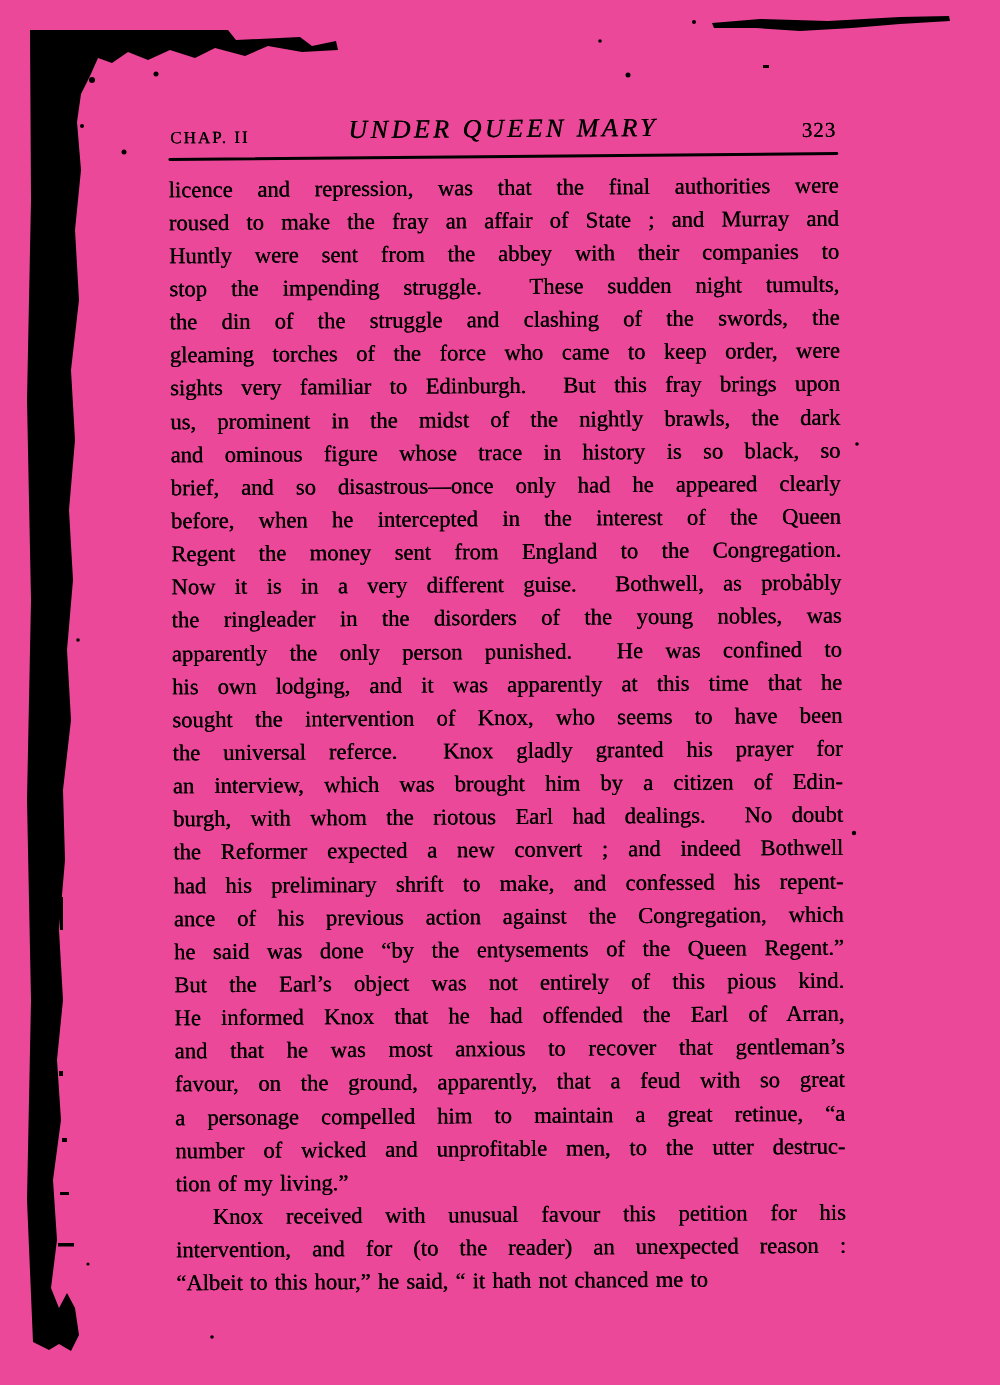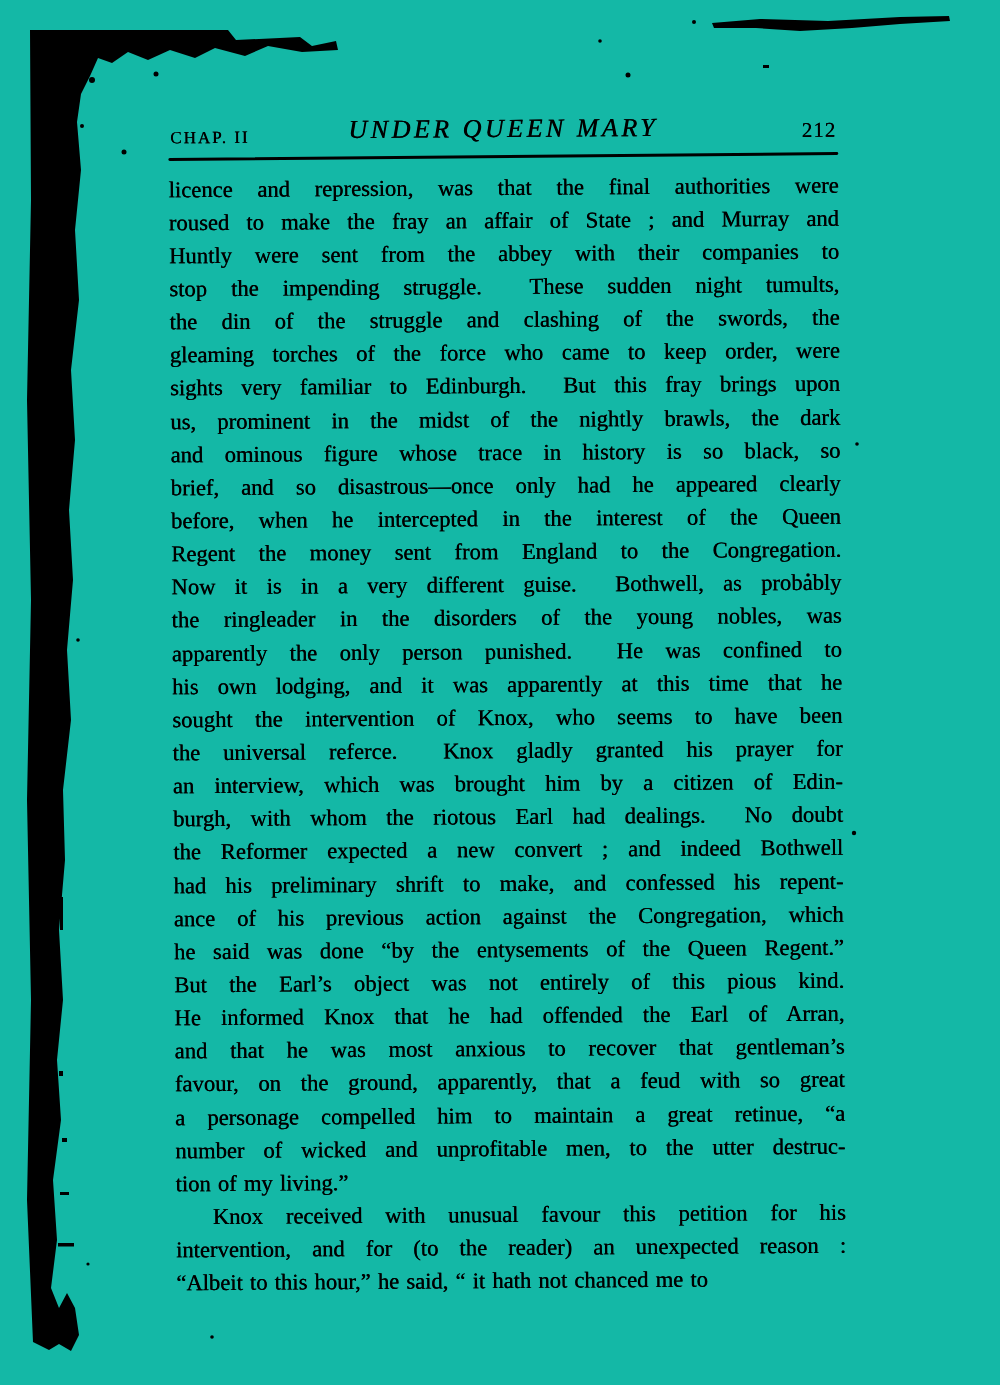--- a/index.html
+++ b/index.html
@@ -2,21 +2,21 @@
 <html><head>
 <meta charset="utf-8">
 <style>
   html,body{margin:0;padding:0;}
   body{
     width:1000px;height:1385px;position:relative;overflow:hidden;
     background:#ffffff;
     font-family:"Liberation Serif","DejaVu Serif",serif;
     color:#000;
   }
-  .page{position:absolute;inset:0;background:#14b8a6;}
+  .page{position:absolute;inset:0;background:#ec4899;}
   
   .artifacts{position:absolute;left:0;top:0;width:1000px;height:1385px;pointer-events:none;}
   
   .content{
     position:absolute;left:168px;top:112px;width:670px;
     transform:rotate(-0.4deg);transform-origin:50% 0;
   }
   .pagehead{
     position:relative;height:40px;
   }
@@ -87,21 +87,21 @@
       <rect x="58" y="1243" width="16" height="3.5"></rect>
       <circle cx="88" cy="1264" r="1.6"></circle>
       <circle cx="212" cy="1337" r="1.8"></circle>
     </g>
   </svg>
 
   <div class="content">
     <div class="pagehead">
       <span class="chapter">CHAP. II</span>
       <span class="runtitle">UNDER QUEEN MARY</span>
-      <span class="pagenum">212</span>
+      <span class="pagenum">323</span>
     </div>
     <div class="rule"></div>
     <div class="bodytext">
         <div class="line">licence and repression, was that the final authorities were</div>
         <div class="line">roused to make the fray an affair of State ; and Murray and</div>
         <div class="line">Huntly were sent from the abbey with their companies to</div>
         <div class="line">stop the impending struggle.&nbsp; These sudden night tumults,</div>
         <div class="line">the din of the struggle and clashing of the swords, the</div>
         <div class="line">gleaming torches of the force who came to keep order, were</div>
         <div class="line">sights very familiar to Edinburgh.&nbsp; But this fray brings upon</div>

